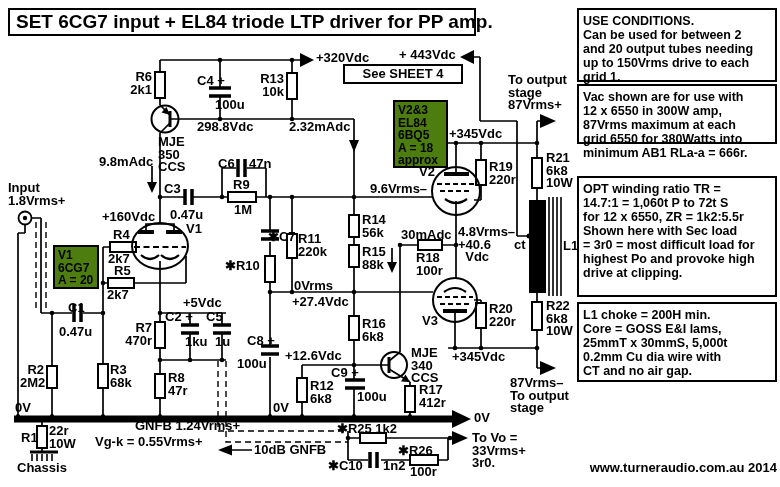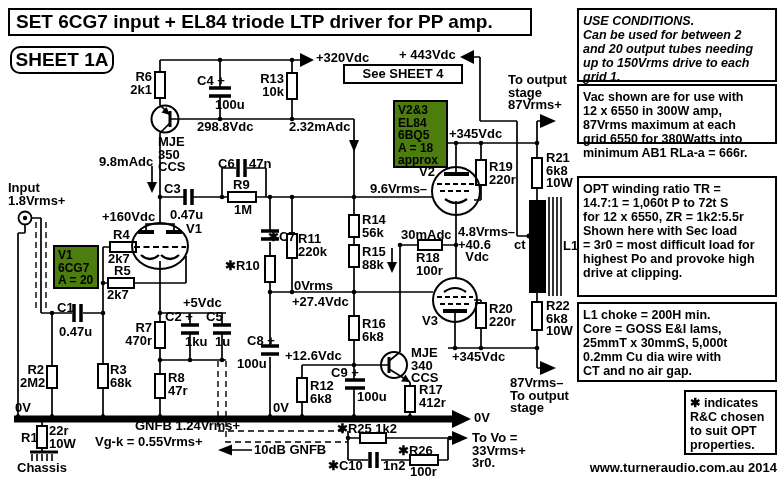--- a/index.html
+++ b/index.html
@@ -3,21 +3,21 @@
 <meta charset="utf-8">
 <style>
   html,body{margin:0;padding:0;background:#fff;}
   #stage{position:relative;width:780px;height:487px;background:#fff;overflow:hidden;
          font-family:"Liberation Sans",sans-serif;color:#000;}
   #stage svg{position:absolute;left:0;top:0;}
   .lbl{position:absolute;font:bold 13px/12.5px "Liberation Sans",sans-serif;white-space:pre;}
   .tr{text-align:right;}
   .box{position:absolute;border:2px solid #000;background:#4d7c0f;white-space:pre;
        font:bold 12px/12.5px "Liberation Sans",sans-serif;padding:2px 3px;box-sizing:border-box;}
-  .title{position:absolute;left:8px;top:8px;width:524px;height:28px;border:2px solid #000;
+  .title{position:absolute;left:8px;top:8px;width:468px;height:28px;border:2px solid #000;
          font:bold 19px/24px "Liberation Sans",sans-serif;padding-left:6px;box-sizing:border-box;white-space:pre;}
   .sheet{position:absolute;left:10px;top:46px;width:104px;height:28px;border:2px solid #000;border-radius:10px;
          font:bold 19px/24px "Liberation Sans",sans-serif;text-align:center;box-sizing:border-box;white-space:pre;}
   .see4{position:absolute;left:343px;top:64px;width:120px;height:20px;border:2px solid #000;
         font:bold 13px/16px "Liberation Sans",sans-serif;text-align:center;box-sizing:border-box;white-space:pre;}
   .note{position:absolute;left:577px;width:200px;border:2px solid #000;background:#fff;
         font:bold 12.5px/14px "Liberation Sans",sans-serif;padding:4px 4px;box-sizing:border-box;white-space:pre;}
   .footer{position:absolute;left:565px;top:461px;width:212px;text-align:right;
           font:bold 13px/14px "Liberation Sans",sans-serif;white-space:pre;}
 </style>
@@ -225,33 +225,32 @@
         <circle cx="103" cy="416" r="2"></circle>
     <circle cx="160" cy="416" r="2"></circle>
         <circle cx="270" cy="416" r="2"></circle>
         <circle cx="302" cy="416" r="2"></circle>
     <circle cx="354" cy="416" r="2"></circle>
         <circle cx="410" cy="416" r="2"></circle>
   </g>
 </svg>
 
 <div class="title">SET 6CG7 input + EL84 triode LTP driver for PP amp.</div>
-<div class="sheet">SHEET 1A</div>
 <div class="see4">See SHEET 4</div>
 
 <div class="box" style="left:53px;top:245px;width:46px;height:44px;">V1
 6CG7
 A = 20</div>
 <div class="box" style="left:393px;top:100px;width:55px;height:68px;">V2&amp;3
 EL84
 6BQ5
 A = 18
 approx</div>
 
-<div class="note" style="top:8px;height:74px;font-style:italic;">USE CONDITIONS.
+<div class="note" style="top:8px;height:74px;">USE CONDITIONS.
 Can be used for between 2
 and 20 output tubes needing
 up to 150Vrms drive to each
 grid 1.</div>
 <div class="note" style="top:84px;height:60px;">Vac shown are for use with
 12 x 6550 in 300W amp,
 87Vrms maximum at each
 grid 6550 for 380Watts into
 minimum AB1 RLa-a = 666r.</div>
 <div class="note" style="top:176px;height:121px;">OPT winding ratio TR =
@@ -259,24 +258,20 @@
 for 12 x 6550, ZR = 1k2:5.5r
 Shown here with Sec load
 = 3r0 = most difficult load for
 highest Po and provoke high
 drive at clipping.</div>
 <div class="note" style="top:302px;height:80px;">L1 choke = 200H min.
 Core = GOSS E&amp;I lams,
 25mmT x 30mmS, 5,000t
 0.2mm Cu dia wire with
 CT and no air gap.</div>
-<div class="note" style="left:684px;top:390px;width:93px;height:65px;">✱ indicates
-R&amp;C chosen
-to suit OPT
-properties.</div>
 <div class="footer">www.turneraudio.com.au 2014</div>
 
 <div class="lbl" style="left:8px;top:182px;">Input
 1.8Vrms+</div>
 <div class="lbl" style="left:316px;top:52px;">+320Vdc</div>
 <div class="lbl" style="left:399px;top:49px;">+ 443Vdc</div>
 <div class="lbl" style="left:508px;top:74px;">To output
 stage
 87Vrms+</div>
 <div class="lbl tr" style="left:118px;top:71px;width:34px;">R6
@@ -320,21 +315,21 @@
 <div class="lbl" style="left:362px;top:246px;">R15
 88k</div>
 <div class="lbl" style="left:401px;top:229px;">30mAdc</div>
 <div class="lbl" style="left:416px;top:252px;">R18
 100r</div>
 <div class="lbl" style="left:458px;top:226px;">4.8Vrms–
 +40.6
   Vdc</div>
 <div class="lbl" style="left:563px;top:240px;">L1</div>
 <div class="lbl" style="left:514px;top:239px;">ct</div>
-<div class="lbl" style="left:57px;top:302px;">C1</div>
+<div class="lbl" style="left:68px;top:302px;">C1</div>
 <div class="lbl" style="left:59px;top:326px;">0.47u</div>
 <div class="lbl" style="left:183px;top:297px;">+5Vdc</div>
 <div class="lbl tr" style="left:112px;top:322px;width:40px;">R7
 470r</div>
 <div class="lbl" style="left:165px;top:311px;">C2 +</div>
 <div class="lbl" style="left:185px;top:336px;">1ku</div>
 <div class="lbl" style="left:206px;top:311px;">C5</div>
 <div class="lbl" style="left:215px;top:336px;">1u</div>
 <div class="lbl" style="left:294px;top:280px;">0Vrms</div>
 <div class="lbl" style="left:292px;top:296px;">+27.4Vdc</div>

